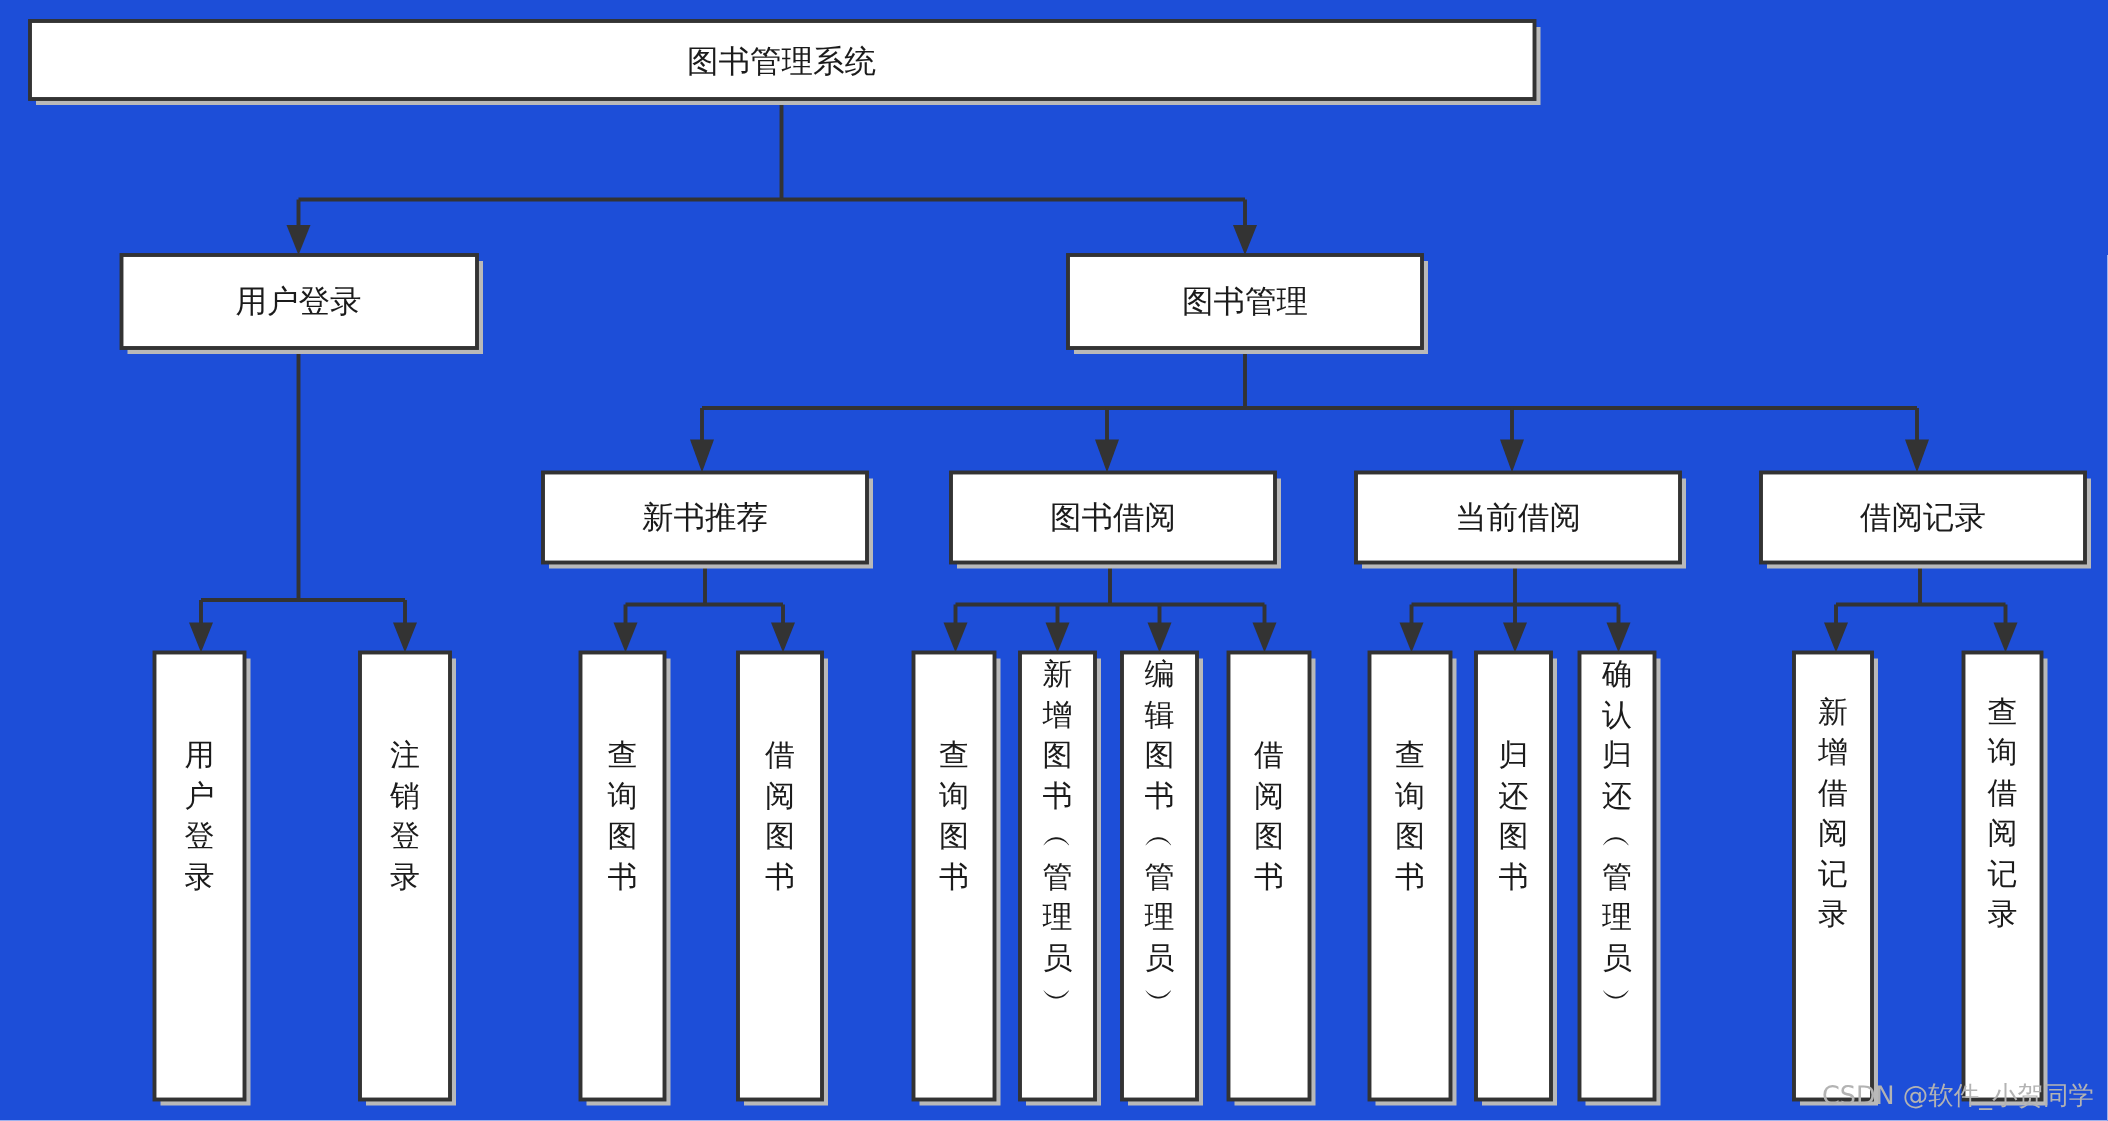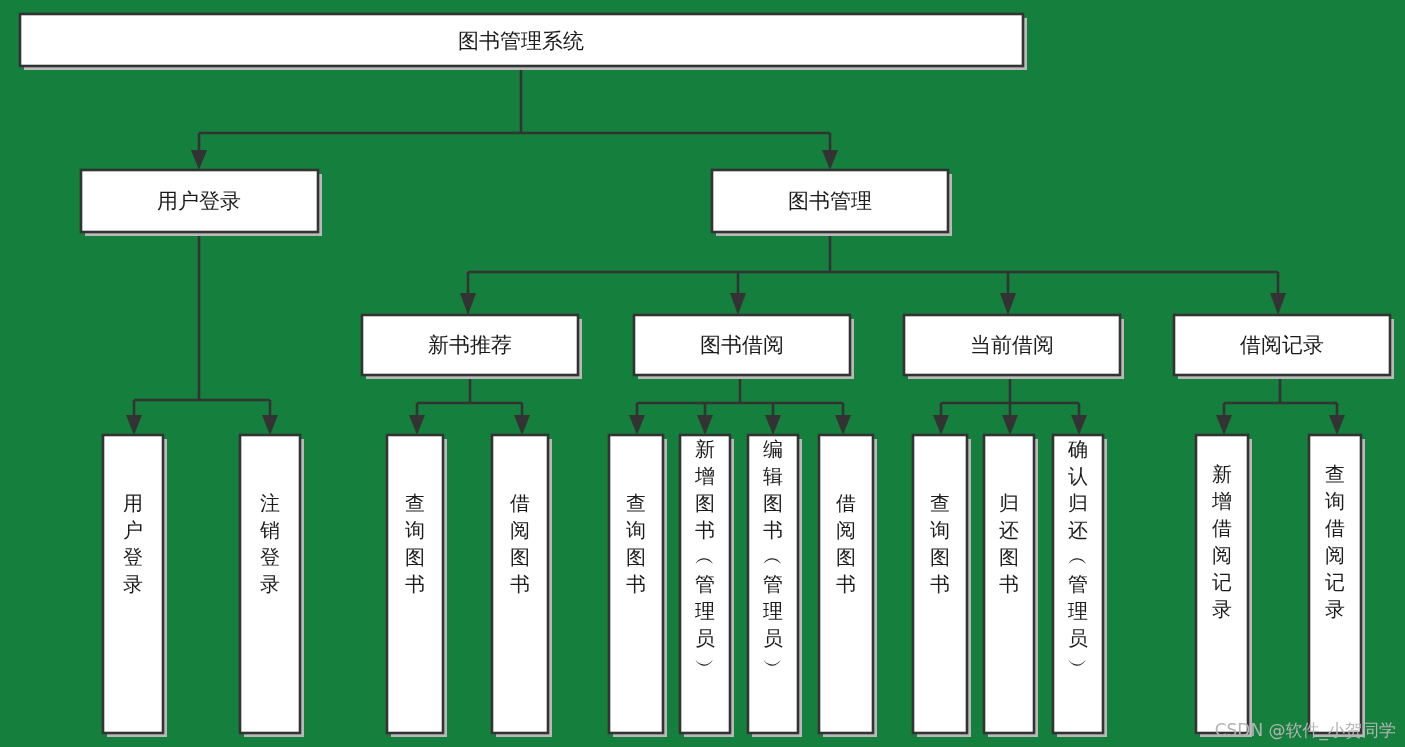--- a/index.html
+++ b/index.html
@@ -8,21 +8,21 @@
     padding: 0;
     background: #ffffff;
   }
   body {
     font-family: "DejaVu Sans", "Liberation Sans", sans-serif;
   }
   #diagram-root {
     position: relative;
     width: 1405px;
     height: 747px;
-    background: #15803d;
+    background: #1d4ed8;
     overflow: hidden;
   }
   svg#tree-svg {
     position: absolute;
     left: 0;
     top: 0;
     width: 1405px;
     height: 747px;
   }
   .node-box {

